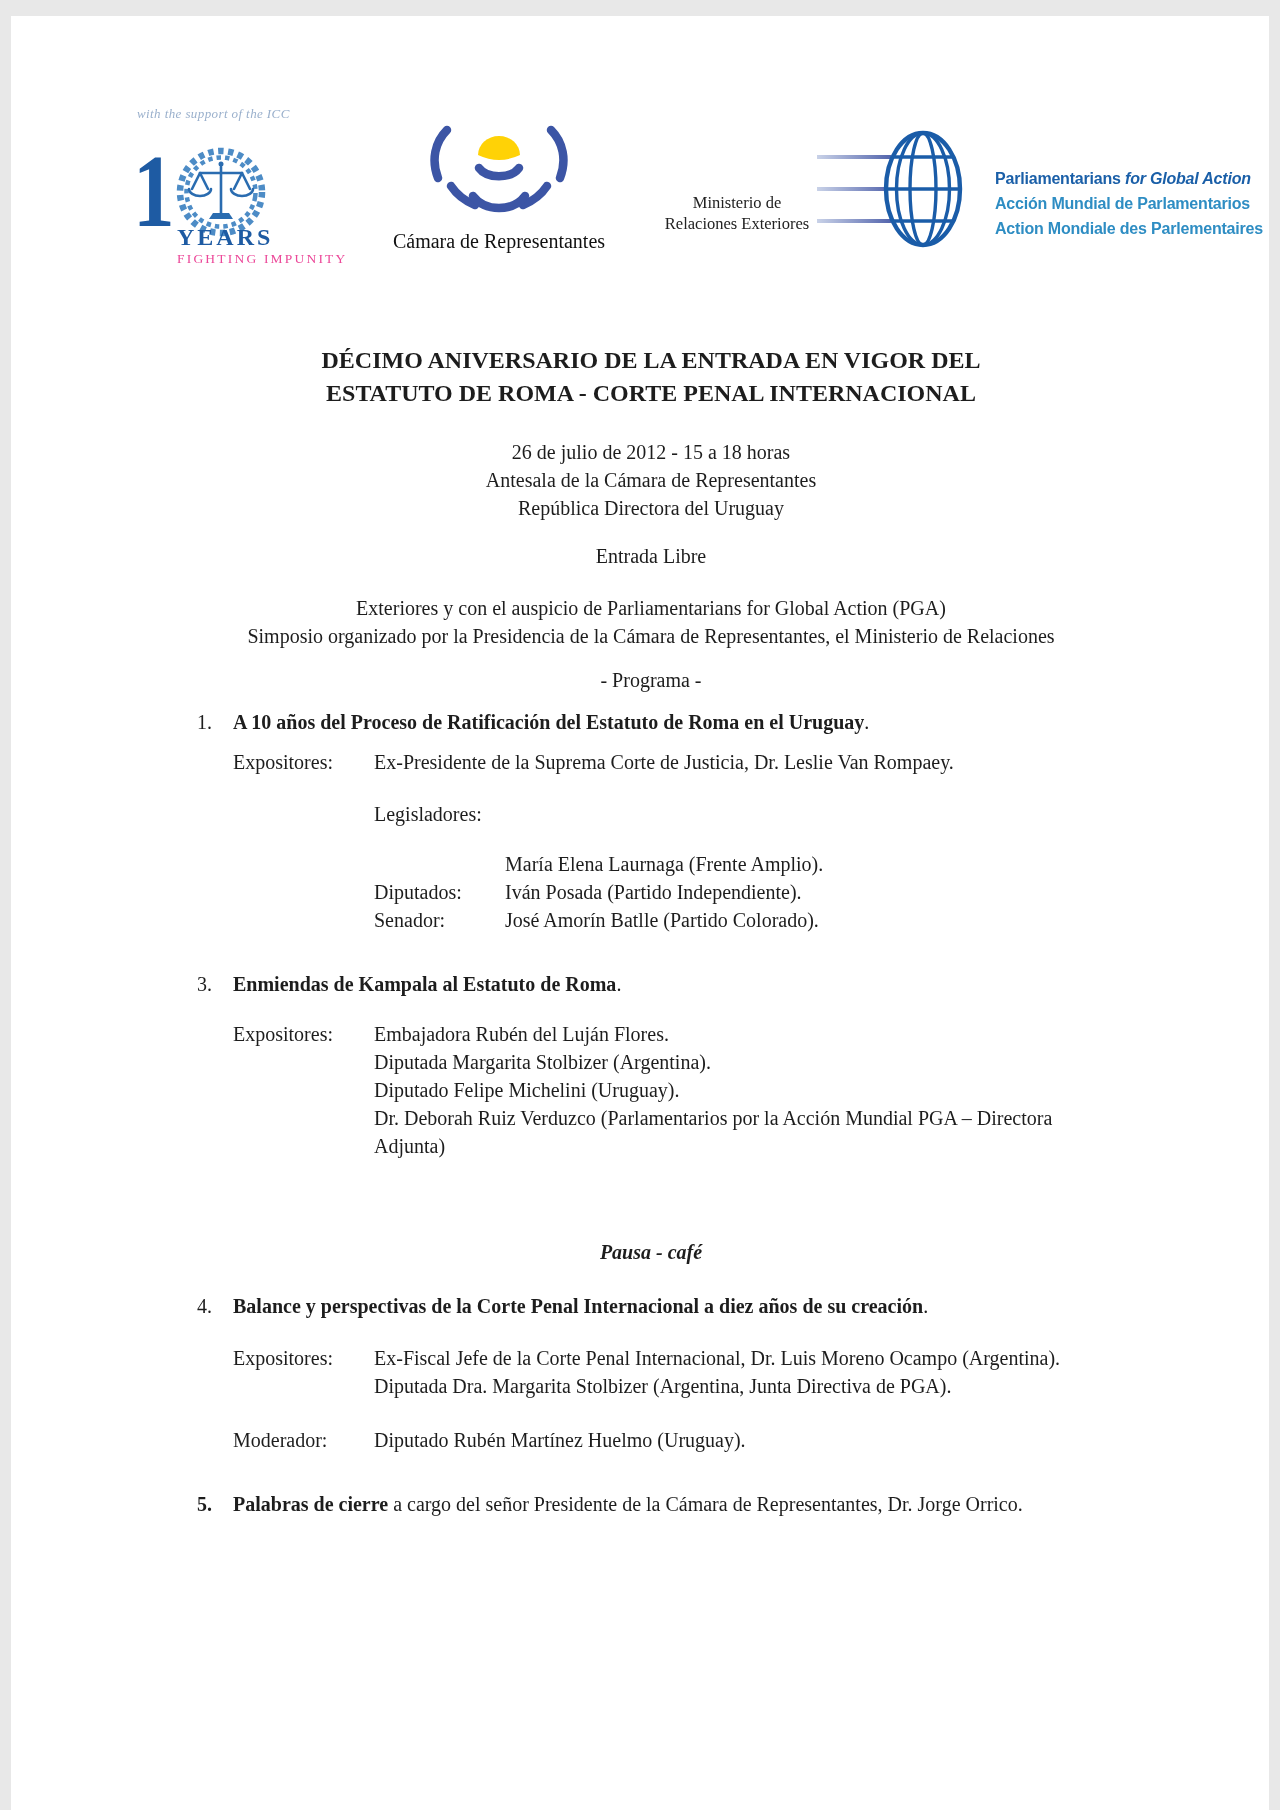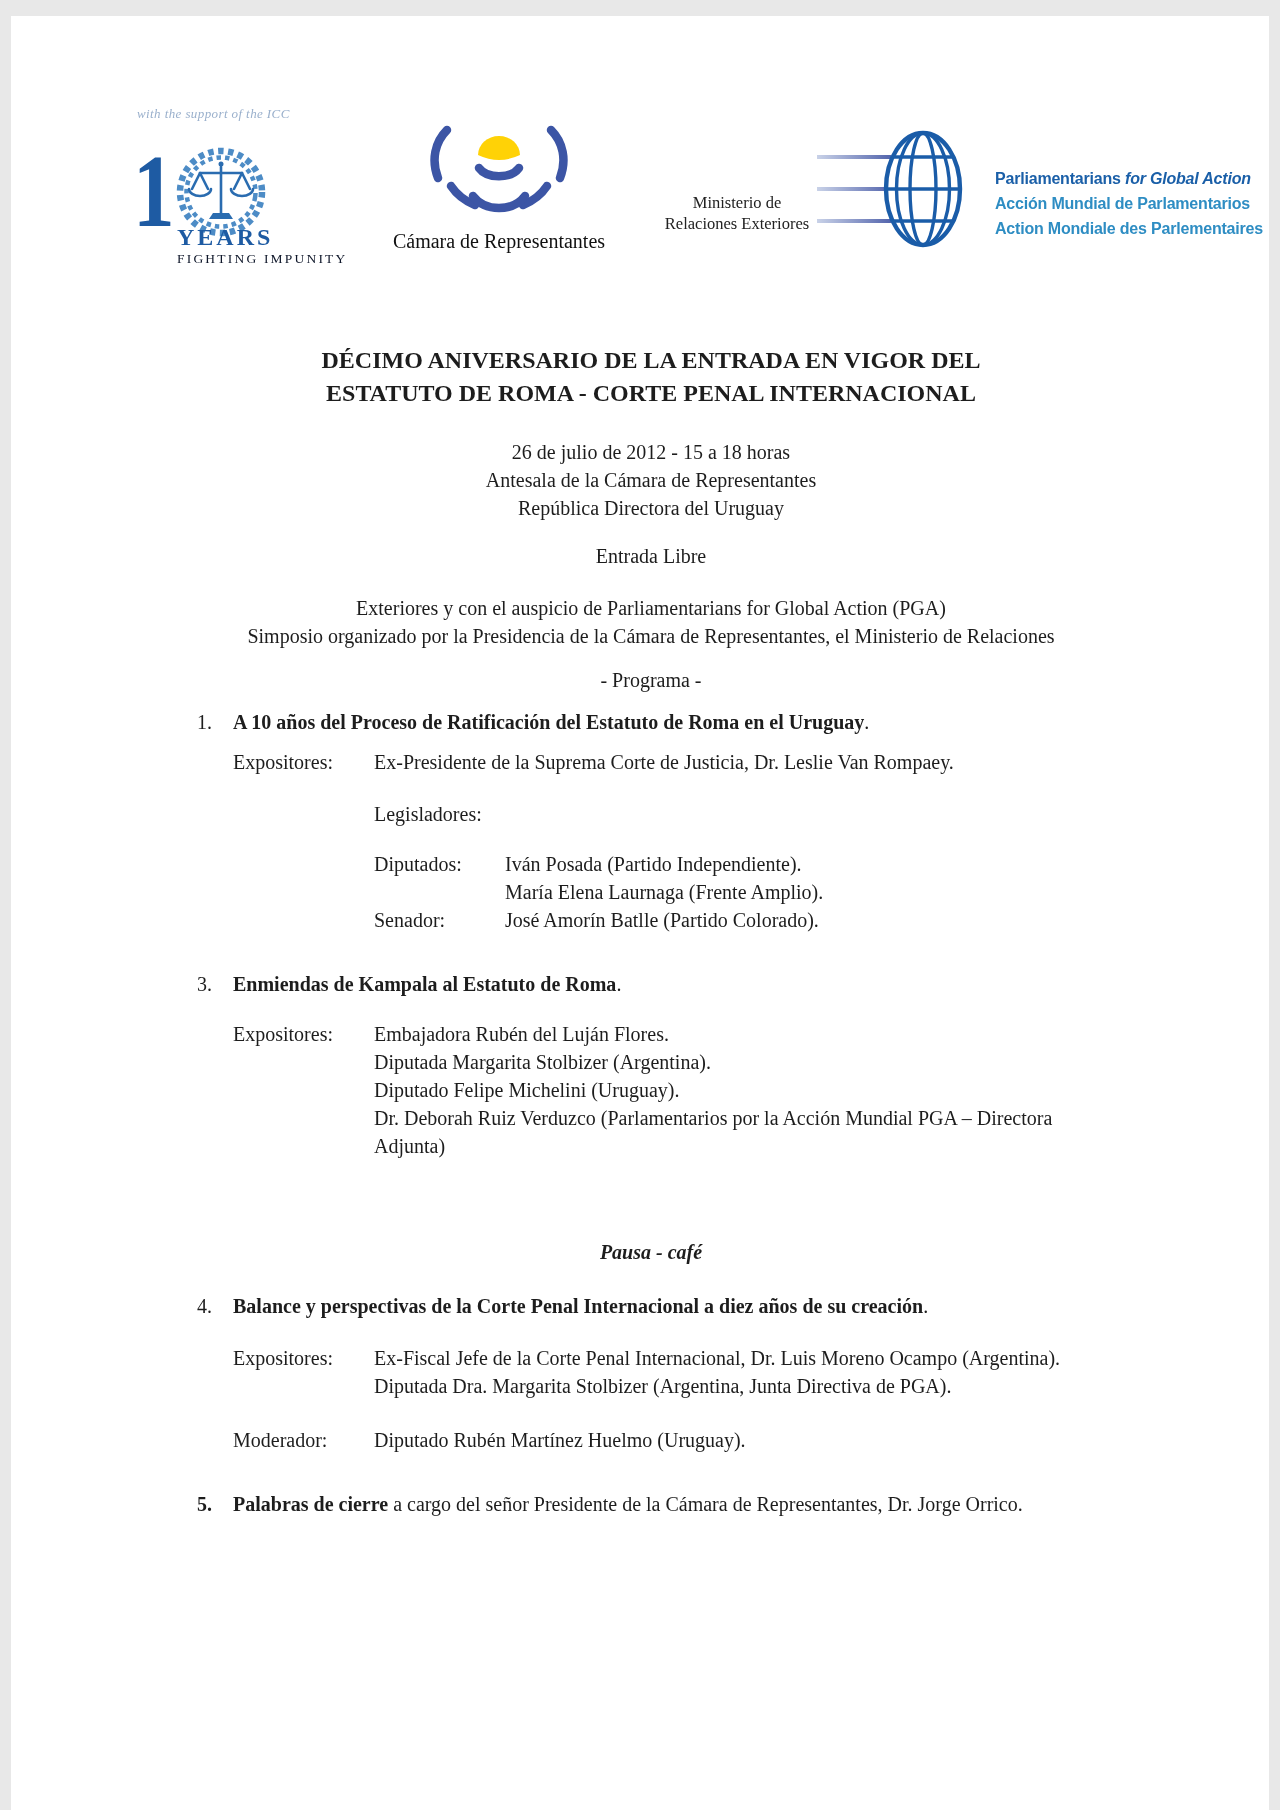--- a/index.html
+++ b/index.html
@@ -9,21 +9,21 @@
     font-family:"Liberation Serif", serif; color:#1d1d1d;
   }
 
   
   .icc { position:absolute; left:110px; top:88px; width:245px; height:168px; }
   .icc-support { position:absolute; left:16px; top:2px; font-size:13px; font-style:italic;
                  color:#9ab0cc; letter-spacing:0.4px; white-space:nowrap; }
   .icc-svg { position:absolute; left:0; top:18px; }
   .icc-years { position:absolute; left:56px; top:120px; font-size:24px; font-weight:bold;
                color:#1e5ba3; letter-spacing:3px; white-space:nowrap; }
-  .icc-tagline { position:absolute; left:56px; top:147px; font-size:13.5px; color:#0f172a;
+  .icc-tagline { position:absolute; left:56px; top:147px; font-size:13.5px; color:#ec4899;
                  letter-spacing:2.2px; white-space:nowrap; }
 
   .camara { position:absolute; left:368px; top:108px; width:240px; height:150px; text-align:center; }
   .camara-svg { display:block; margin:0 auto; }
   .camara-label { margin-top:14px; font-size:20px; color:#111; white-space:nowrap; }
 
   .ministerio { position:absolute; left:626px; top:176px; width:200px; text-align:center;
                 font-size:16.5px; line-height:21px; color:#222; }
 
   .pga-globe { position:absolute; left:806px; top:106px; }
@@ -169,26 +169,26 @@
       <div class="row mt-exp1">
         <span class="label">Expositores:</span>
         <span class="value">Ex-Presidente de la Suprema Corte de Justicia, Dr. Leslie Van Rompaey.</span>
       </div>
       <div class="row mt-leg">
         <span class="label"></span>
         <span class="value">Legisladores:</span>
       </div>
       <div class="mt-dip">
         <div class="subrow">
+          <span class="sublabel"></span>
+          <span class="subvalue">María Elena Laurnaga (Frente Amplio).</span>
+        </div>
+        <div class="subrow">
           <span class="sublabel">Diputados:</span>
           <span class="subvalue">Iván Posada (Partido Independiente).</span>
-        </div>
-        <div class="subrow">
-          <span class="sublabel"></span>
-          <span class="subvalue">María Elena Laurnaga (Frente Amplio).</span>
         </div>
         <div class="subrow">
           <span class="sublabel">Senador:</span>
           <span class="subvalue">José Amorín Batlle (Partido Colorado).</span>
         </div>
       </div>
     </section>
 
     <section class="sec sec3">
       <span class="num">3.</span>

